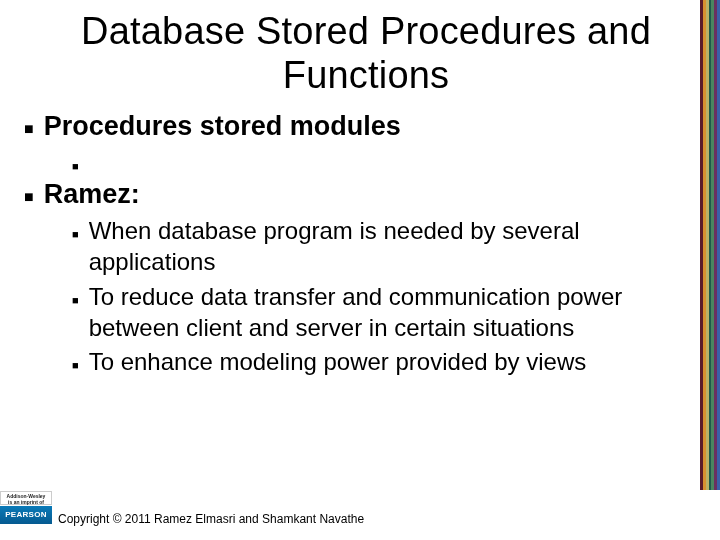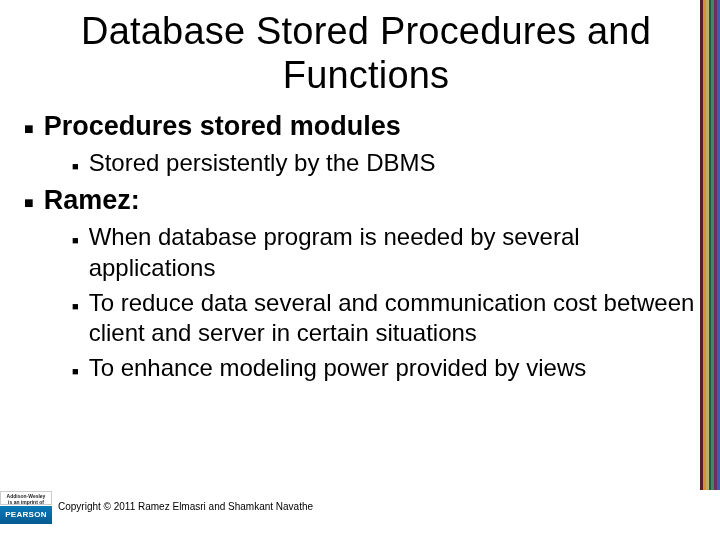--- a/index.html
+++ b/index.html
@@ -101,55 +101,54 @@
     font-size: 8px;
     font-weight: 700;
     text-align: center;
     line-height: 18px;
     margin-top: 1px;
     letter-spacing: 0.3px;
   }
   .copyright {
     position: absolute;
     left: 58px;
-    bottom: 28px;
-    font-size: 10px;
+    bottom: 14px;
+    font-size: 12px;
     color: #000;
   }
 </style>
 </head>
 <body>
 
 <div class="slide">
 
   <h1 class="title">Database Stored Procedures and Functions</h1>
 
   <div class="bullet-l1">
     <span class="marker">■</span>
     <span>Procedures stored modules</span>
   </div>
 
   <div class="bullet-l2">
     <span class="marker">■</span>
-    <span>Stored persistently by the DBMS</span>
   </div>
 
   <div class="bullet-l1">
     <span class="marker">■</span>
     <span>Ramez:</span>
   </div>
 
   <div class="bullet-l2">
     <span class="marker">■</span>
     <span>When database program is needed by several applications</span>
   </div>
 
   <div class="bullet-l2">
     <span class="marker">■</span>
-    <span>To reduce data several and communication cost between client and server in certain situations</span>
+    <span>To reduce data transfer and communication power between client and server in certain situations</span>
   </div>
 
   <div class="bullet-l2">
     <span class="marker">■</span>
     <span>To enhance modeling power provided by views</span>
   </div>
 
   <div class="side-stripes">
     <div class="stripe s1"></div>
     <div class="stripe s2"></div>

